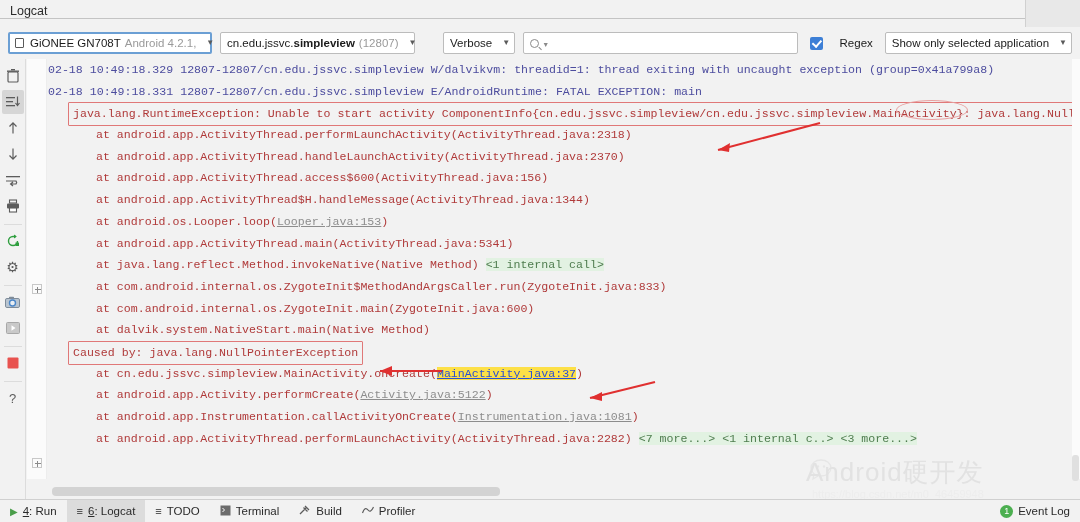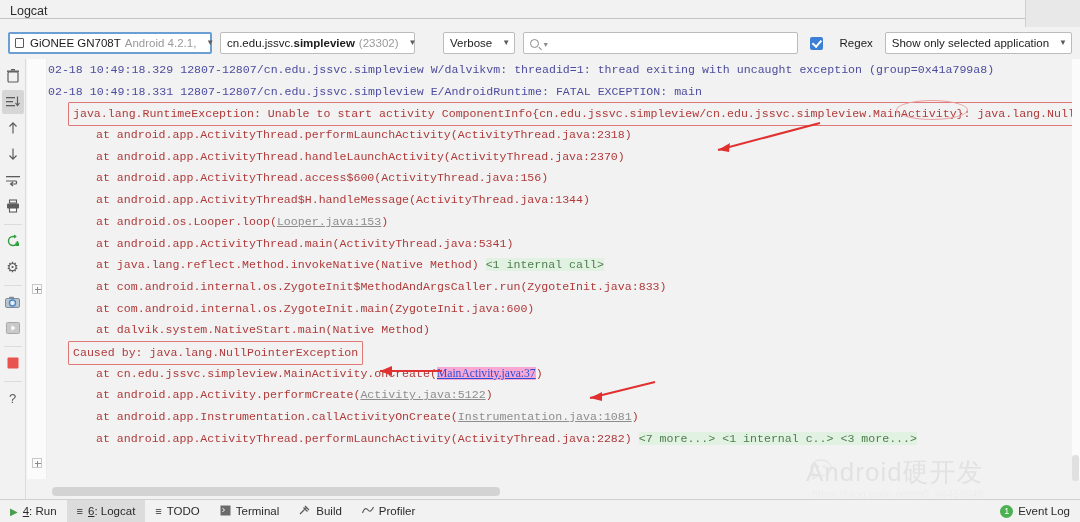--- a/index.html
+++ b/index.html
@@ -123,21 +123,21 @@
     font-family:"Liberation Mono", monospace;
     font-size:11.6px;
     line-height:21.7px;
     white-space:nowrap;
     color:#b03a3a;
   }
   .ln { height:21.7px; position:relative; }
   .warn { color:#4c4c9e; }
   .err  { color:#b03a3a; }
   .link { color:#8d8d8d; text-decoration:underline; }
-  .link.blue { color:#2a4fd6; background:#f9a8d4; text-decoration:underline;font-family:Liberation Serif, serif; }
+  .link.blue { color:#2a4fd6; background:#fde047; text-decoration:underline; }
   .fold-badge { background:#e2f2e2; color:#4f7d4f; }
   .indent1 { padding-left:24px; }
   .indent2 { padding-left:48px; }
 
   
   .redbox {
     display:inline-block; border:1px solid #e07878; padding:0 4px;
     margin-left:-4px; border-radius:1px;
   }
   .ellipse {
@@ -215,21 +215,21 @@
     <div class="combo focused" id="device-combo">
       <span class="dev-box"></span>
       <span>GiONEE GN708T</span>
       <span class="dim" style="margin-left:4px;">Android 4.2.1, </span>
       <span class="caret">▼</span>
     </div>
 
     <div class="combo" id="process-combo">
       <span>cn.edu.jssvc.</span>
         <span class="bold">simpleview</span>
-        <span class="dim" style="margin-left:4px;">(23302)</span>
+        <span class="dim" style="margin-left:4px;">(12807)</span>
       <span class="caret">▼</span>
     </div>
 
     <div class="combo" id="level-combo">
       <span>Verbose</span>
       <span class="caret">▼</span>
     </div>
 
     <div class="searchbox">
       <span class="magnifier"></span>

